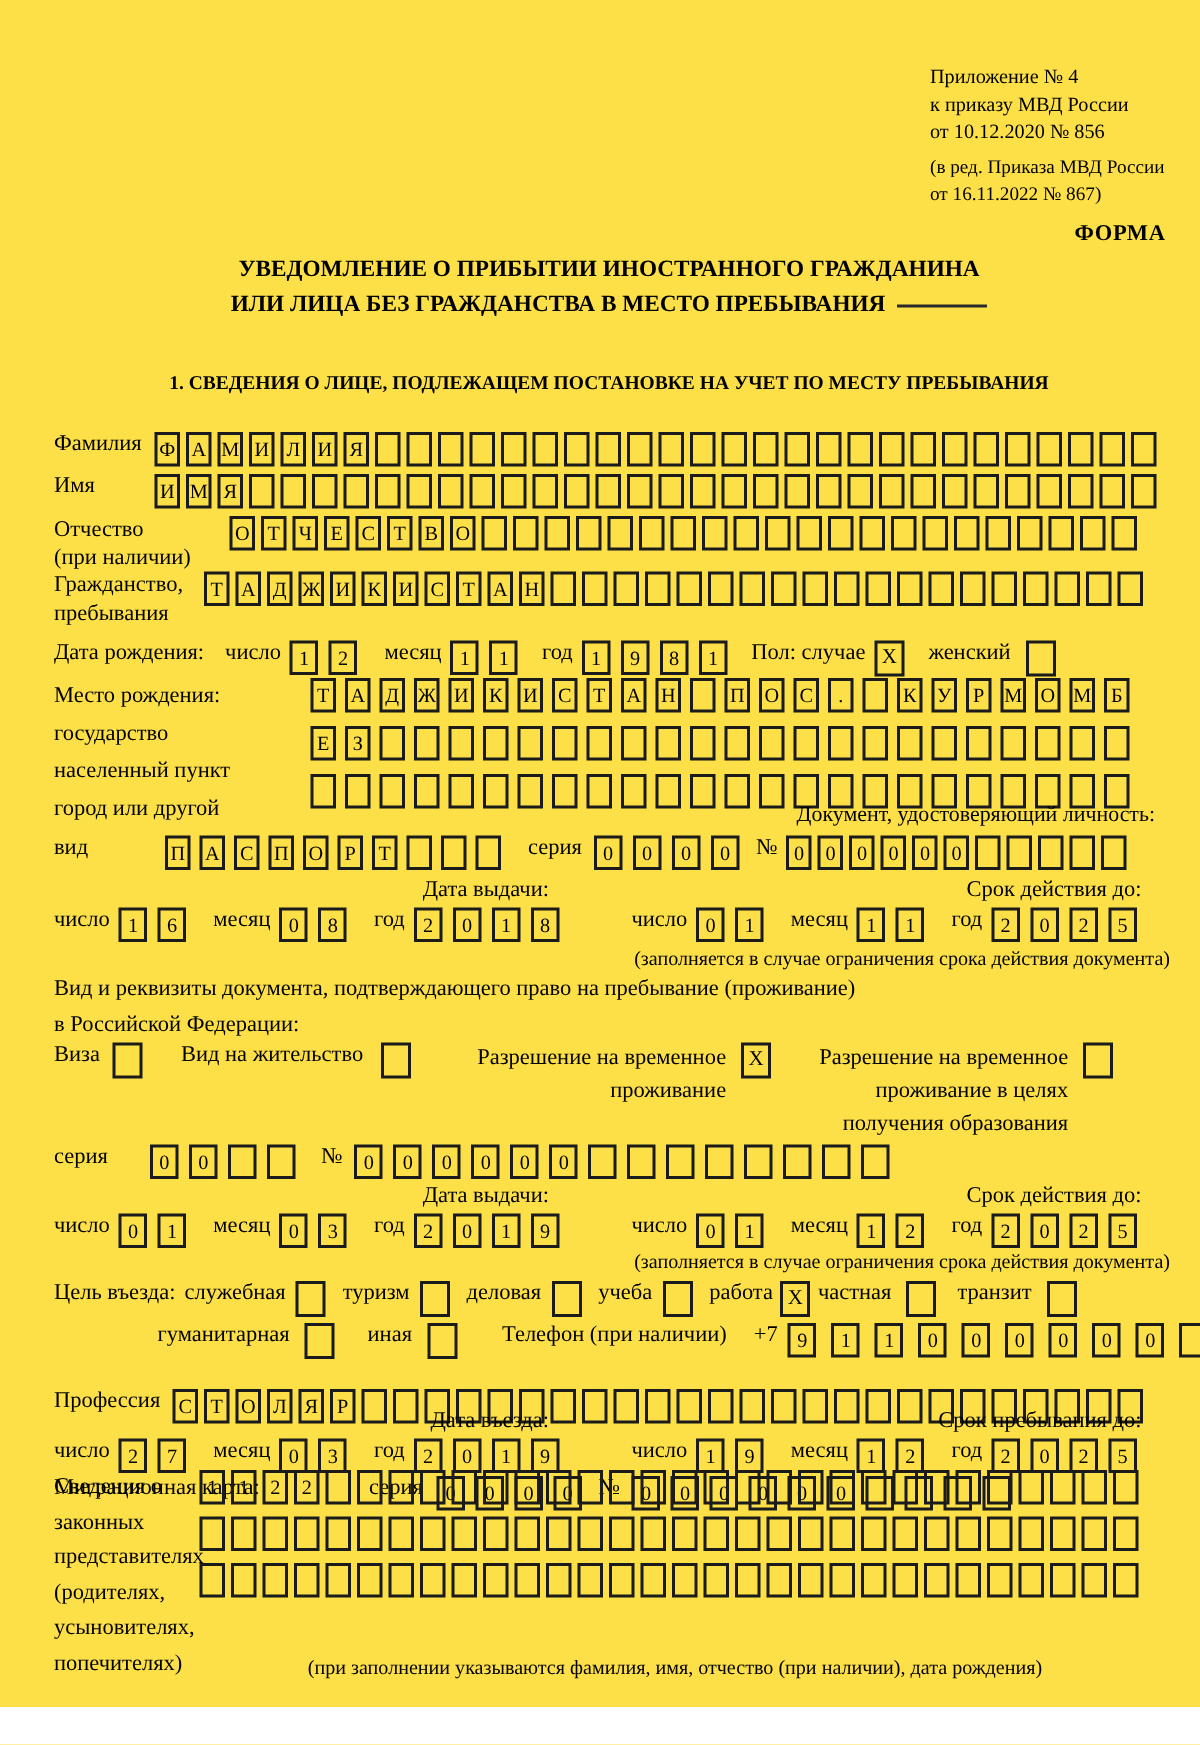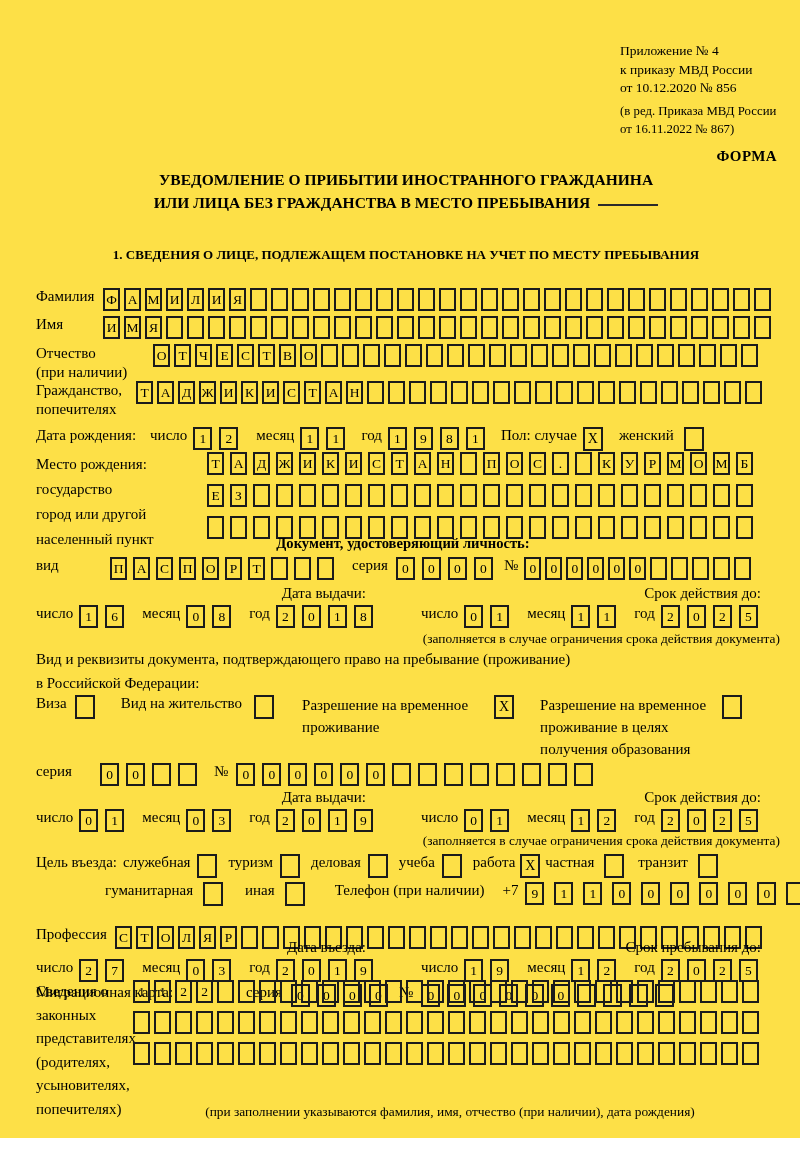--- a/index.html
+++ b/index.html
@@ -30,34 +30,34 @@
     flex:none;display:inline-block;box-sizing:content-box;
     width:16px;height:20px;border:2px solid #1b1b1b;
     text-align:center;font-size:14px;line-height:20px;
   }
   .appendix{position:absolute;left:620px;top:42px;font-size:13.5px;line-height:1.38;}
   .appendix .amendment{margin-top:5px;font-size:12.8px;}
   .form-label{position:absolute;top:148px;right:35px;font-weight:bold;font-size:15px;letter-spacing:.4px;}
   .title{position:absolute;top:168px;left:0;width:100%;text-align:center;font-weight:bold;font-size:15.5px;line-height:1.5;}
   .title-underline{display:inline-block;width:60px;border-bottom:2.5px solid #2a2a2a;margin-left:8px;vertical-align:2px;}
   .sec-heading{position:absolute;top:247px;left:0;width:100%;text-align:center;font-weight:bold;font-size:13px;}
-  .center-heading{font-weight:bold;font-size:14.6px;width:734px;text-align:center;}
+  .center-heading{font-weight:normal;font-size:14.6px;width:734px;text-align:right;}
   .datecol1{position:absolute;left:0;top:0;width:330px;}
   .datecol2{position:absolute;left:385px;top:0;width:340px;}
   .datehead{text-align:right;font-size:15px;margin-bottom:3px;}
   .dateline{display:flex;align-items:flex-start;}
   .dateline .lbl{margin-right:6px;}
   .dateline .cells{margin-right:11px;}
   .note-right{position:absolute;right:32px;text-align:right;font-size:13.4px;}
   .note-center{position:absolute;left:150px;width:600px;text-align:center;font-size:13.4px;}
   .bp-label{flex:none;width:171px;line-height:25px;}
   .bp-rows .cells{margin-bottom:9px;}
   .rep-label{flex:none;width:97px;line-height:23.5px;}
   .rep-rows .cells{margin-bottom:8px;}
-  .optwrap{flex:none;text-align:left;line-height:1.45;}
+  .optwrap{flex:none;text-align:right;line-height:1.45;}
 </style>
 </head>
 <body>
 
 <div class="page">
 
   <div class="appendix">
     <div>Приложение № 4</div>
     <div>к приказу МВД России</div>
     <div>от 10.12.2020 № 856</div>
@@ -188,21 +188,21 @@
         <span class="cell"></span>
         <span class="cell"></span>
         <span class="cell"></span>
         <span class="cell"></span>
       </span>
   </div>
 
   <div class="abs row" style="top:381px">
     <span class="lbl2" style="width:100px">
       <div>Гражданство,</div>
-      <div>попечителях</div>
+      <div>пребывания</div>
     </span>
     <span class="cells">
         <span class="cell">Т</span>
         <span class="cell">А</span>
         <span class="cell">Д</span>
         <span class="cell">Ж</span>
         <span class="cell">И</span>
         <span class="cell">К</span>
         <span class="cell">И</span>
         <span class="cell">С</span>
@@ -253,22 +253,22 @@
     <span class="lbl" style="margin-right:6px">Пол: случае</span>
     <span class="chk" style="margin-right:16px">X</span>
     <span class="lbl" style="margin-right:10px">женский</span>
     <span class="chk"></span>
   </div>
 
   <div class="abs row" style="top:452px">
     <span class="bp-label">
       <div>Место рождения:</div>
       <div>государство</div>
+      <div>населенный пункт</div>
       <div>город или другой</div>
-      <div>населенный пункт</div>
     </span>
     <span class="bp-rows">
       <span class="cells sp">
           <span class="cell">Т</span>
           <span class="cell">А</span>
           <span class="cell">Д</span>
           <span class="cell">Ж</span>
           <span class="cell">И</span>
           <span class="cell">К</span>
           <span class="cell">И</span>

